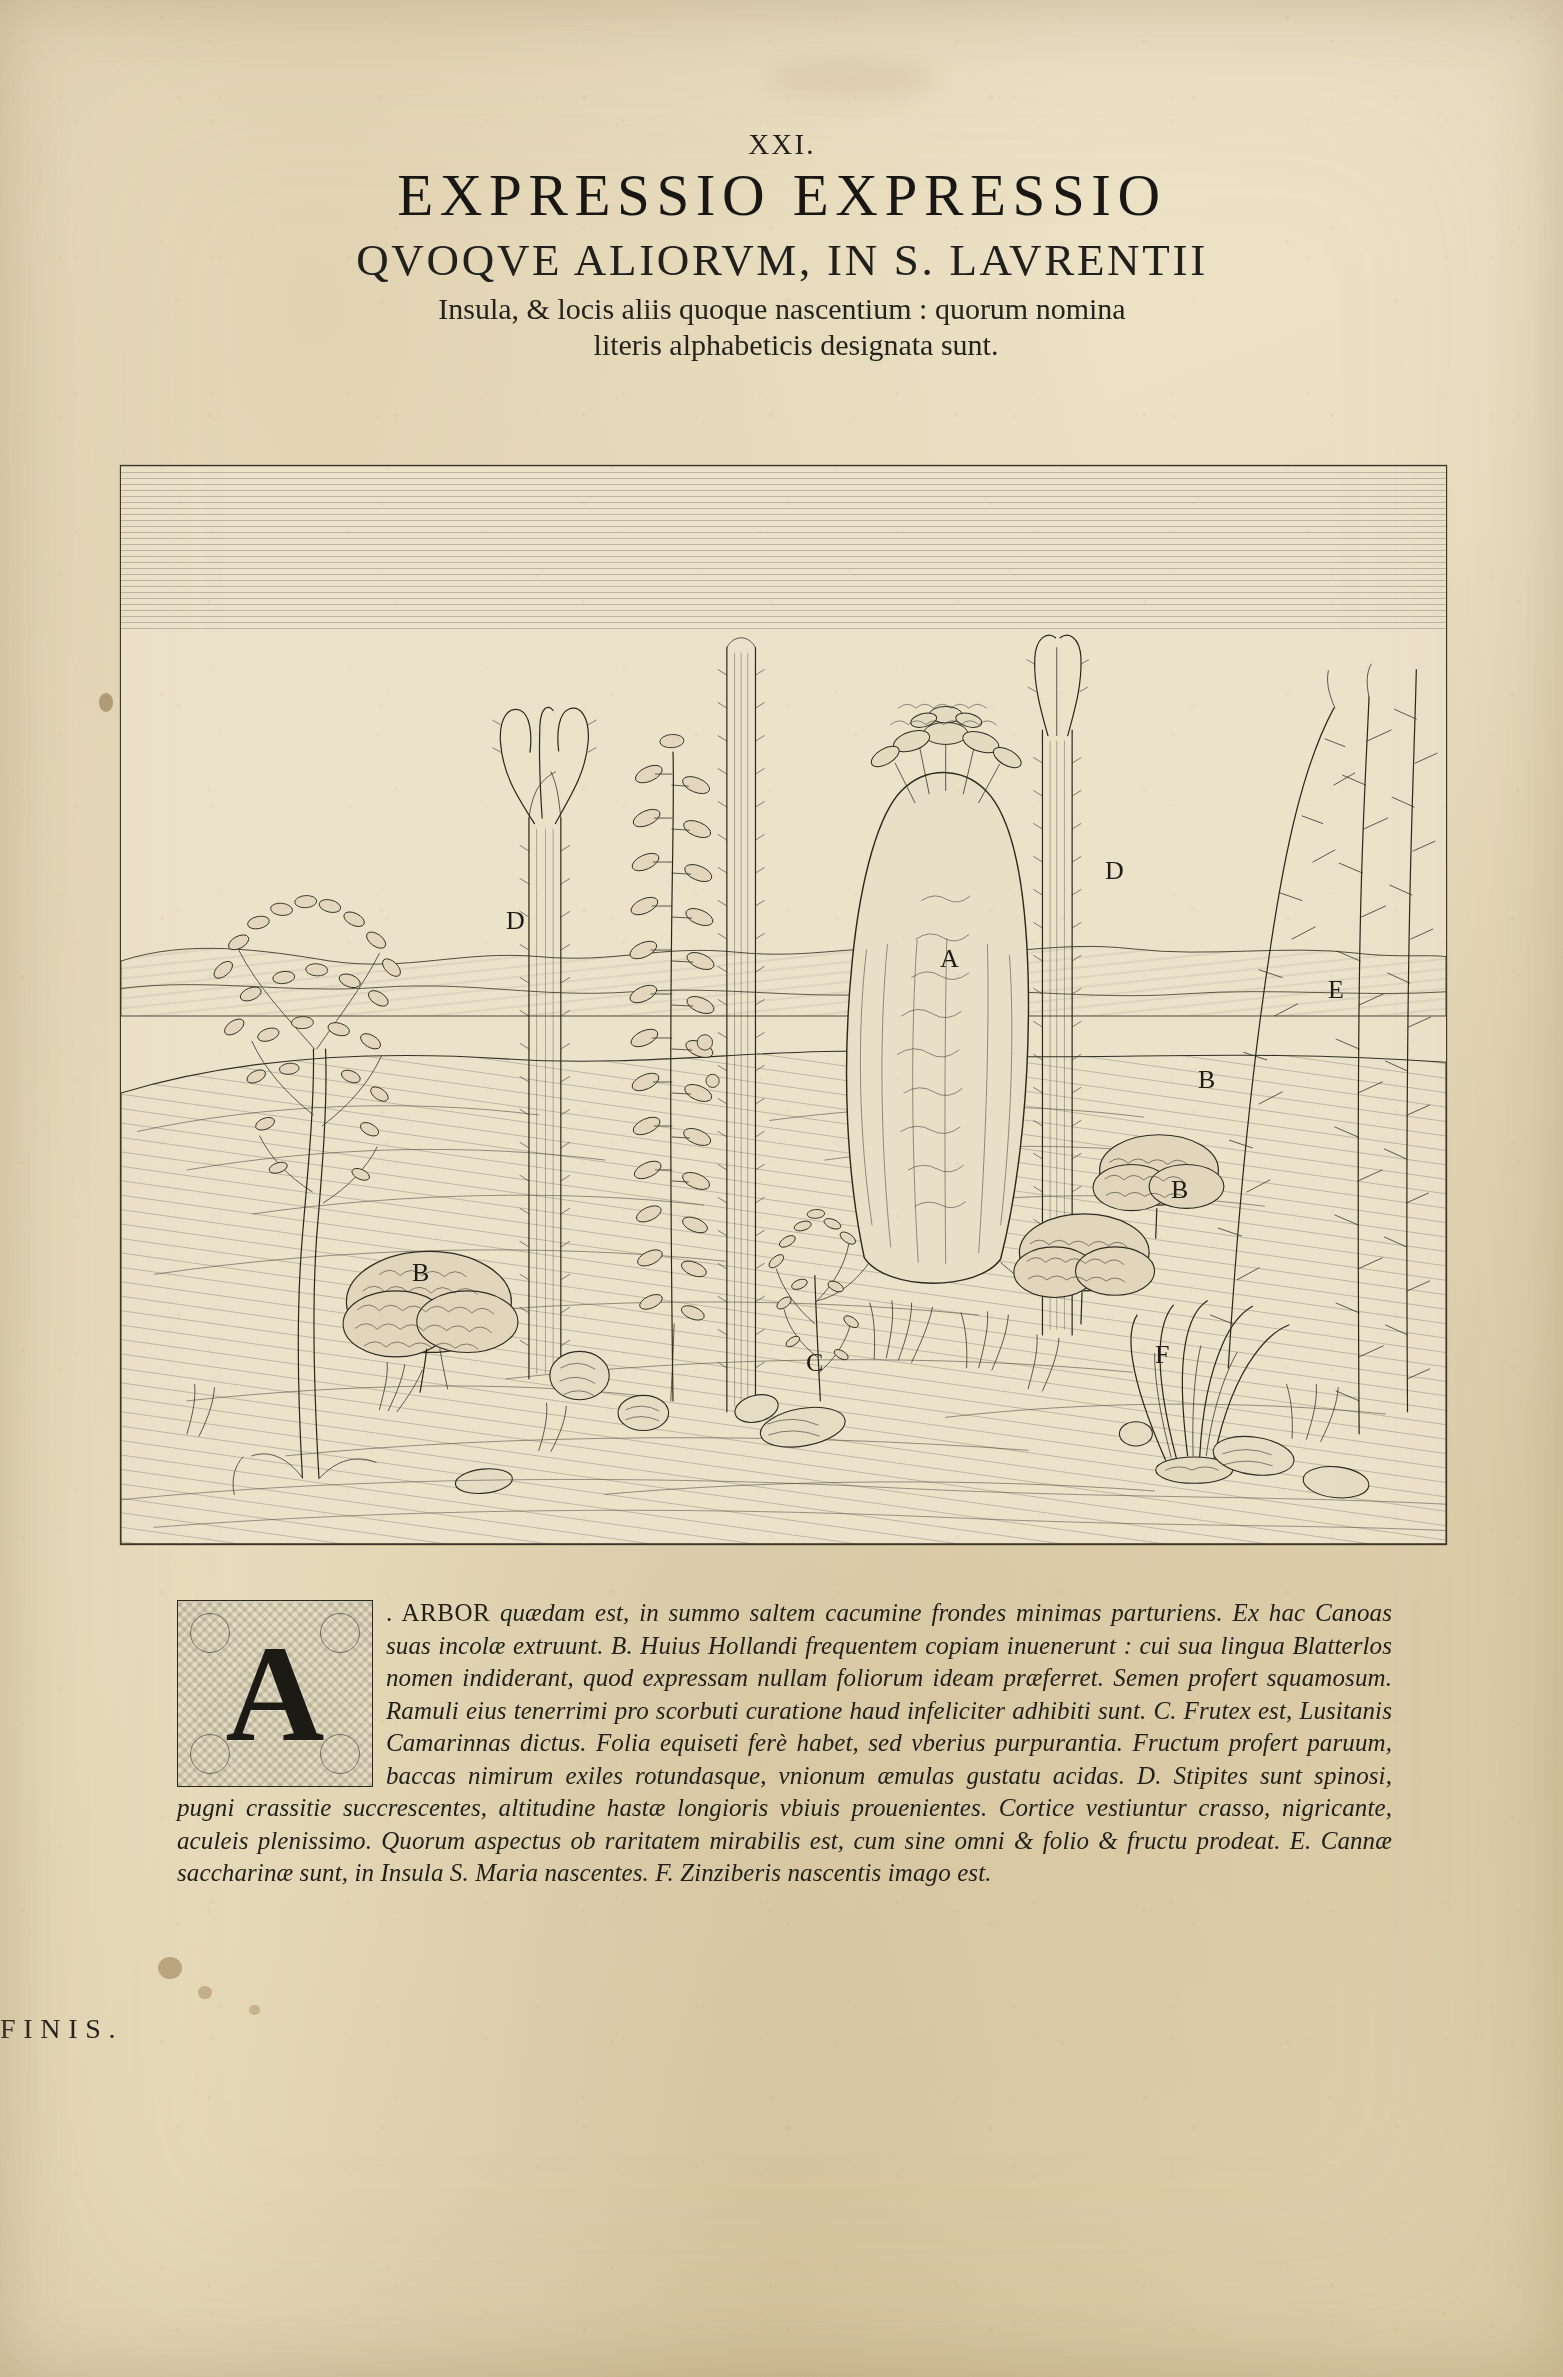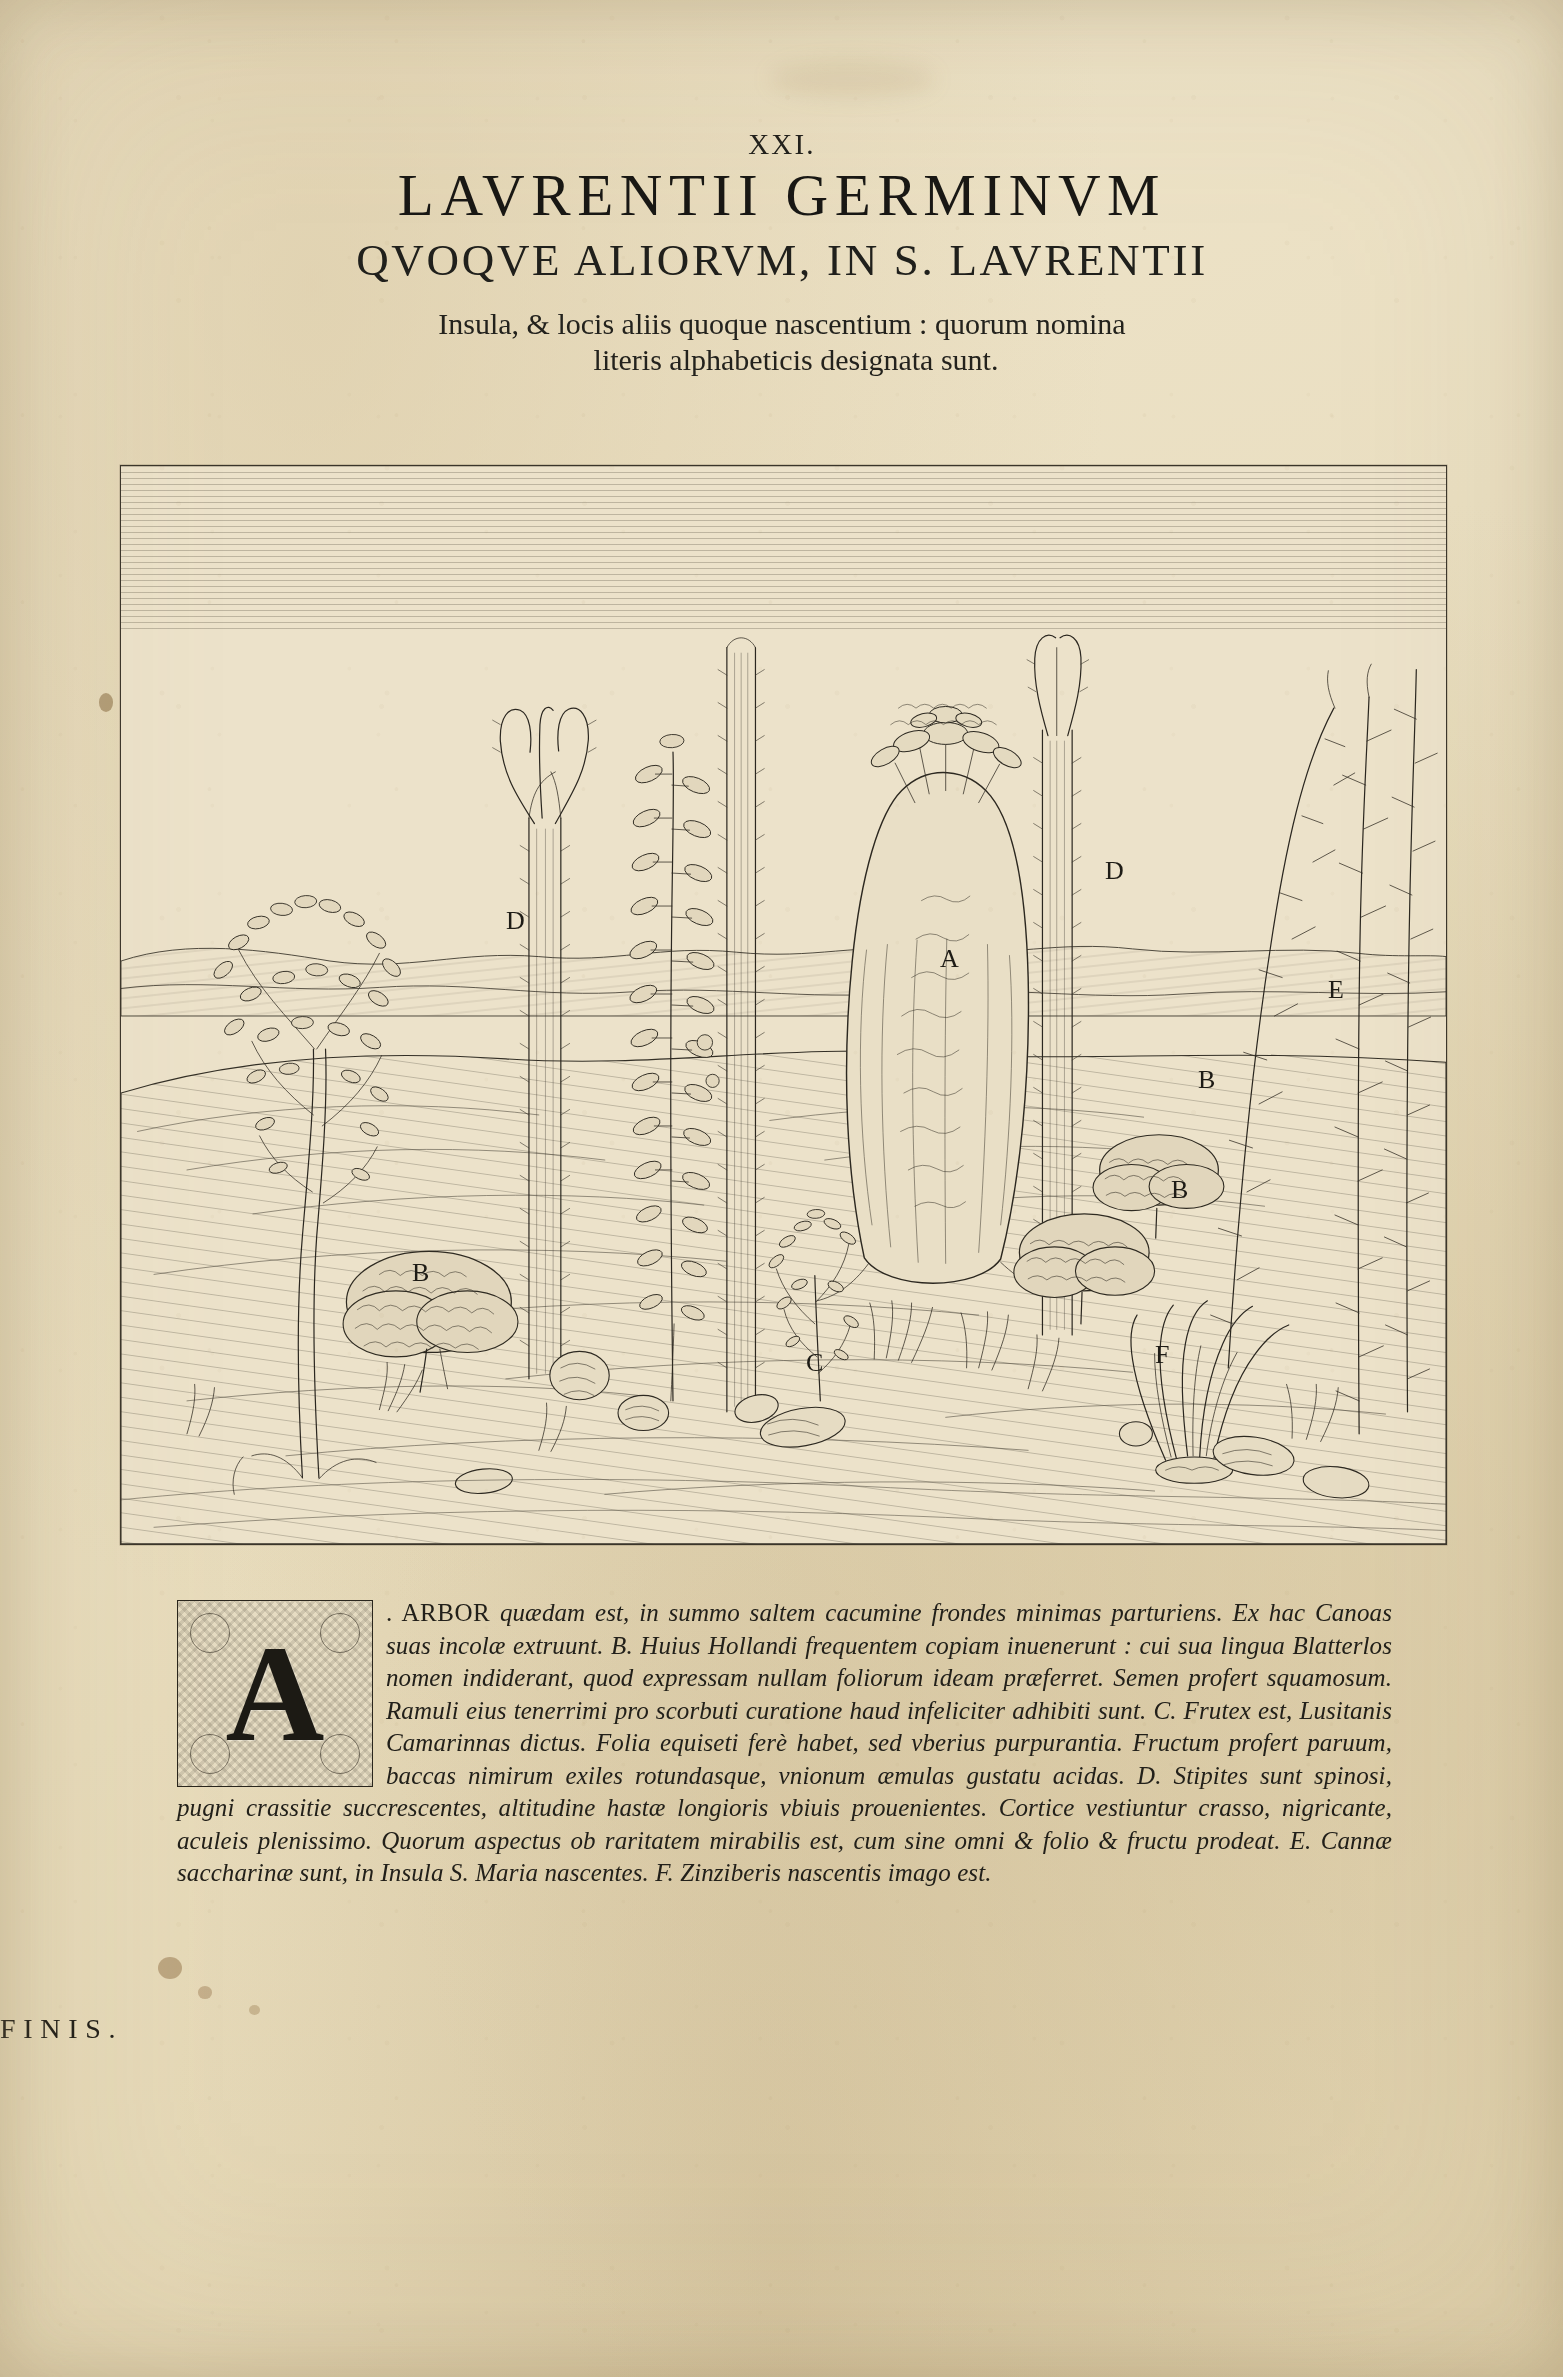--- a/index.html
+++ b/index.html
@@ -85,21 +85,21 @@
     font-size: 45px;
     letter-spacing: 2.7px;
     line-height: 1.15;
     margin-top: 7.7px;
     color: #20201c;
   }
   .title-line3 {
     font-family: "Liberation Serif", serif;
     font-size: 30px;
     line-height: 1.22;
-    margin-top: 19px;
+    margin-top: 4px;
     color: #23221d;
   }
   .title-line4 {
     font-family: "Liberation Serif", serif;
     font-size: 30px;
     line-height: 1.22;
     color: #23221d;
     padding-left: 28px;
   }
 
@@ -212,21 +212,21 @@
   <div class="grain"></div>
 
   <div class="stain" style="left:99px; top:693px; width:14.3px; height:18.7px; background:rgba(116,84,40,.45);"></div>
   <div class="stain" style="left:158px; top:1957px; width:24px; height:22px; background:rgba(126,88,42,.40);"></div>
   <div class="stain" style="left:198px; top:1986px; width:14.3px; height:13px; background:rgba(126,88,42,.32);"></div>
   <div class="stain" style="left:249px; top:2005px; width:11px; height:10px; background:rgba(126,88,42,.28);"></div>
   <div class="stain" style="left:770px; top:60px; width:165px; height:38px; background:rgba(150,120,70,.12); filter:blur(10px);"></div>
 
   <div class="title-block">
     <div class="folio-num">XXI.</div>
-    <div class="title-main">LAVRENTII GERMINVM</div>
+    <div class="title-main">EXPRESSIO EXPRESSIO</div>
     <div class="title-sub">QVOQVE ALIORVM, IN S. LAVRENTII</div>
     <div class="title-line3">Insula, &amp; locis aliis quoque nascentium : quorum nomina</div>
     <div class="title-line4">literis alphabeticis designata sunt.</div>
   </div>
 
   <div class="plate-frame">
     <div class="plate-inner">
       <div class="sky-lines"></div>
 
       <svg width="1325" height="1078" viewBox="0 0 2410 1960" style="position:absolute; left:0; top:0;">

